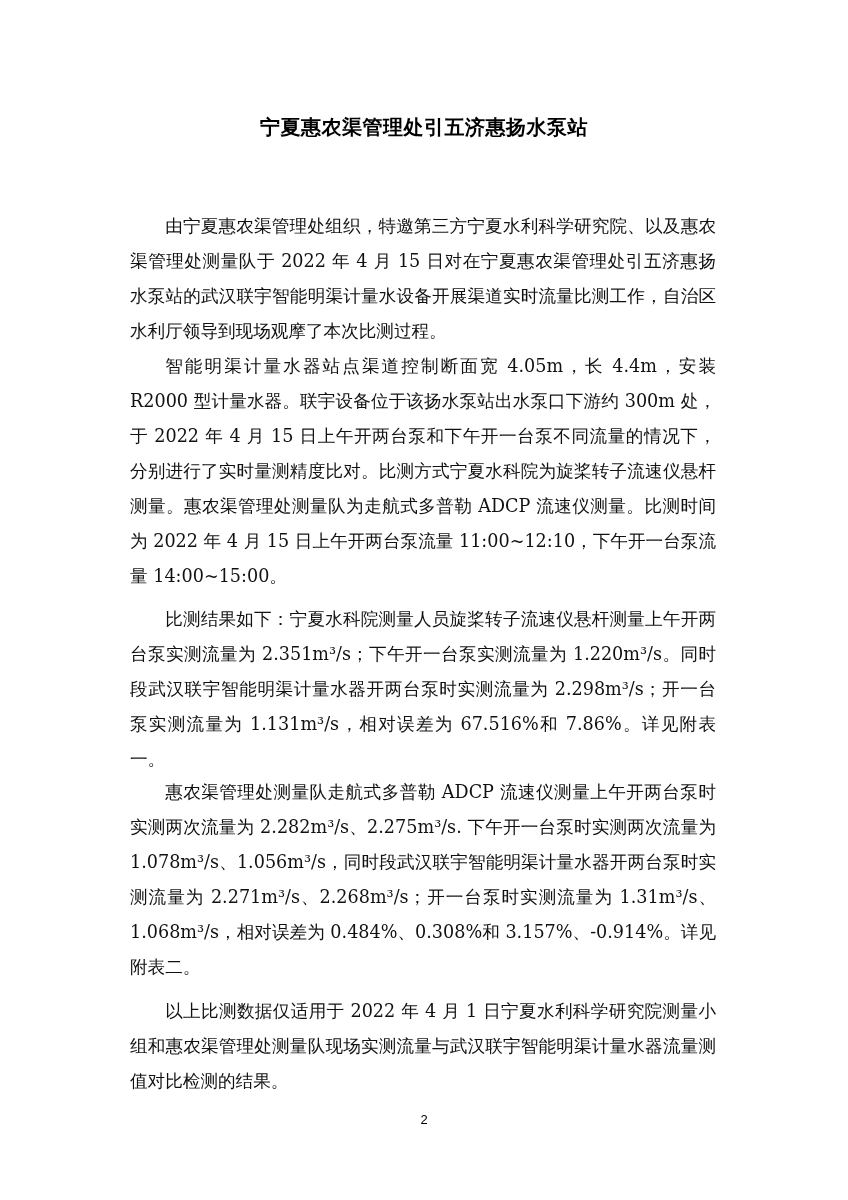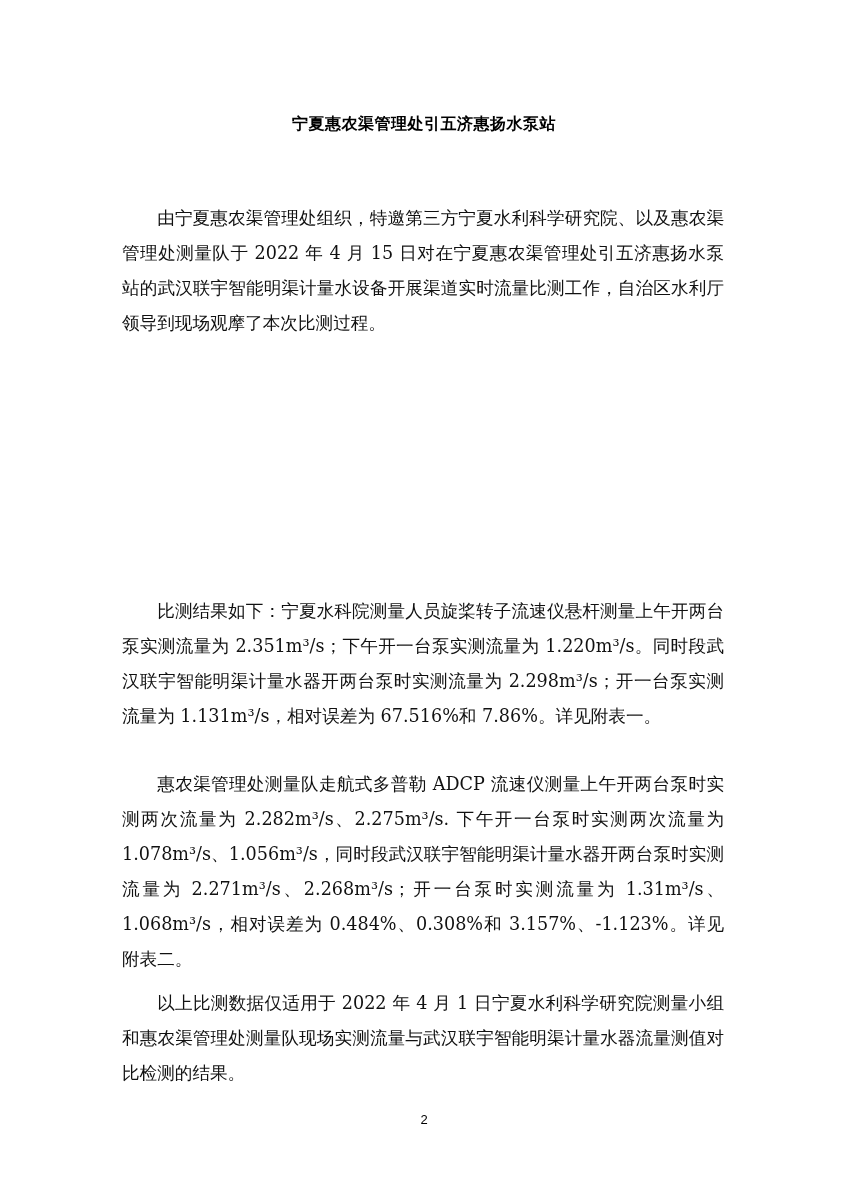--- a/index.html
+++ b/index.html
@@ -1,54 +1,57 @@
 <!DOCTYPE html>
 <html><head>
 <meta charset="utf-8">
 <style>
   html, body { margin: 0; padding: 0; background: #ffffff; }
   body { width: 848px; height: 1200px; position: relative; overflow: hidden; }
   .page { position: absolute; left: 0; top: 0; width: 848px; height: 1200px; background: #fff; }
   .title {
     position: absolute; left: 0; width: 848px; text-align: center;
     font-family: "DejaVu Sans", "Liberation Sans", sans-serif;
-    font-weight: bold; font-size: 16px; color: #000; letter-spacing: 0.5px;
+    font-weight: bold; font-size: 20px; color: #000; letter-spacing: 0.5px;
   }
   .t1 { top: 114px; }
   .t2 { top: 155px; }
   .body-text {
     position: absolute; left: 118px; width: 610px;
     font-family: "DejaVu Serif", "Liberation Serif", serif;
     font-size: 17.6px; line-height: 35px; color: #111;
     text-align: justify; text-justify: inter-character;
   }
-  .para { margin: 4px; text-indent: 2em; }
+  .para { margin: 12px; text-indent: 2em; }
   .p1 { top: 197px; }
   .p2 { top: 337px; }
   .p3 { top: 590px; }
   .p4 { top: 763px; }
   .p5 { top: 982px; }
   .page-number {
     position: absolute; left: 0; width: 848px; top: 1112px; text-align: center;
     font-family: "Liberation Sans", sans-serif; font-size: 13px; color: #000;
   }
 </style>
 </head>
 <body>
 
 <div class="page">
   <div class="title t1">宁夏惠农渠管理处引五济惠扬水泵站</div>
 
   <div class="body-text p1">
     <p class="para">由宁夏惠农渠管理处组织，特邀第三方宁夏水利科学研究院、以及惠农渠管理处测量队于 2022 年 4 月 15 日对在宁夏惠农渠管理处引五济惠扬水泵站的武汉联宇智能明渠计量水设备开展渠道实时流量比测工作，自治区水利厅领导到现场观摩了本次比测过程。</p>
   </div>
+  <div class="body-text p2">
+    <p class="para">智能明渠计量水器站点渠道控制断面宽 4.05m，长 4.4m，安装 R2000 型计量水器。联宇设备位于该扬水泵站出水泵口下游约 300m 处，于 2022 年 4 月 15 日上午开两台泵和下午开一台泵不同流量的情况下，分别进行了实时量测精度比对。比测方式宁夏水科院为旋桨转子流速仪悬杆测量。惠农渠管理处测量队为走航式多普勒 ADCP 流速仪测量。比测时间为 2022 年 4 月 15 日上午开两台泵流量 11:00~12:10，下午开一台泵流量 14:00~15:00。</p>
+  </div>
   <div class="body-text p3">
     <p class="para">比测结果如下：宁夏水科院测量人员旋桨转子流速仪悬杆测量上午开两台泵实测流量为 2.351m³/s；下午开一台泵实测流量为 1.220m³/s。同时段武汉联宇智能明渠计量水器开两台泵时实测流量为 2.298m³/s；开一台泵实测流量为 1.131m³/s，相对误差为 67.516%和 7.86%。详见附表一。</p>
   </div>
   <div class="body-text p4">
-    <p class="para">惠农渠管理处测量队走航式多普勒 ADCP 流速仪测量上午开两台泵时实测两次流量为 2.282m³/s、2.275m³/s. 下午开一台泵时实测两次流量为 1.078m³/s、1.056m³/s，同时段武汉联宇智能明渠计量水器开两台泵时实测流量为 2.271m³/s、2.268m³/s；开一台泵时实测流量为 1.31m³/s、1.068m³/s，相对误差为 0.484%、0.308%和 3.157%、-1.123%。详见附表二。</p>
+    <p class="para">惠农渠管理处测量队走航式多普勒 ADCP 流速仪测量上午开两台泵时实测两次流量为 2.282m³/s、2.275m³/s. 下午开一台泵时实测两次流量为 1.078m³/s、1.056m³/s，同时段武汉联宇智能明渠计量水器开两台泵时实测流量为 2.271m³/s、2.268m³/s；开一台泵时实测流量为 1.31m³/s、1.068m³/s，相对误差为 0.484%、0.308%和 3.157%、-0.914%。详见附表二。</p>
   </div>
   <div class="body-text p5">
     <p class="para">以上比测数据仅适用于 2022 年 4 月 1 日宁夏水利科学研究院测量小组和惠农渠管理处测量队现场实测流量与武汉联宇智能明渠计量水器流量测值对比检测的结果。</p>
   </div>
 
   <div class="page-number">2</div>
 </div>
 
 </body></html>

